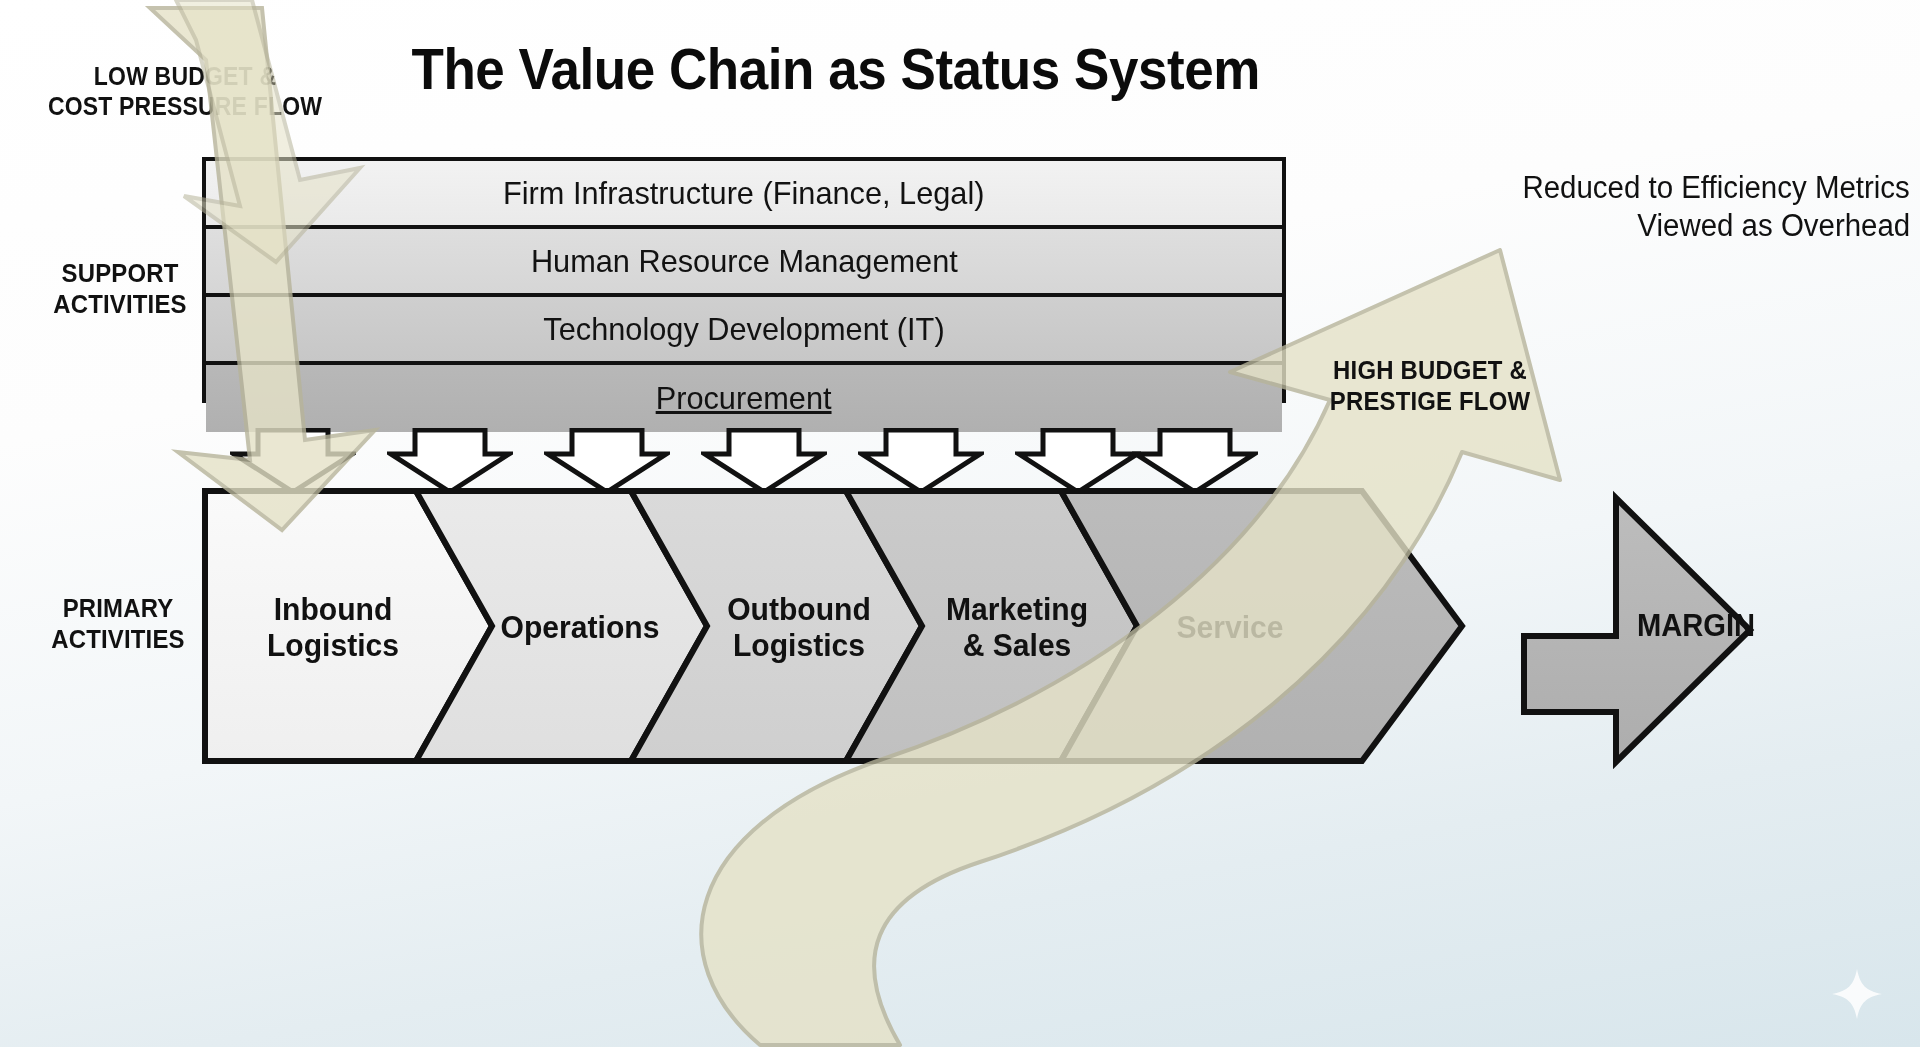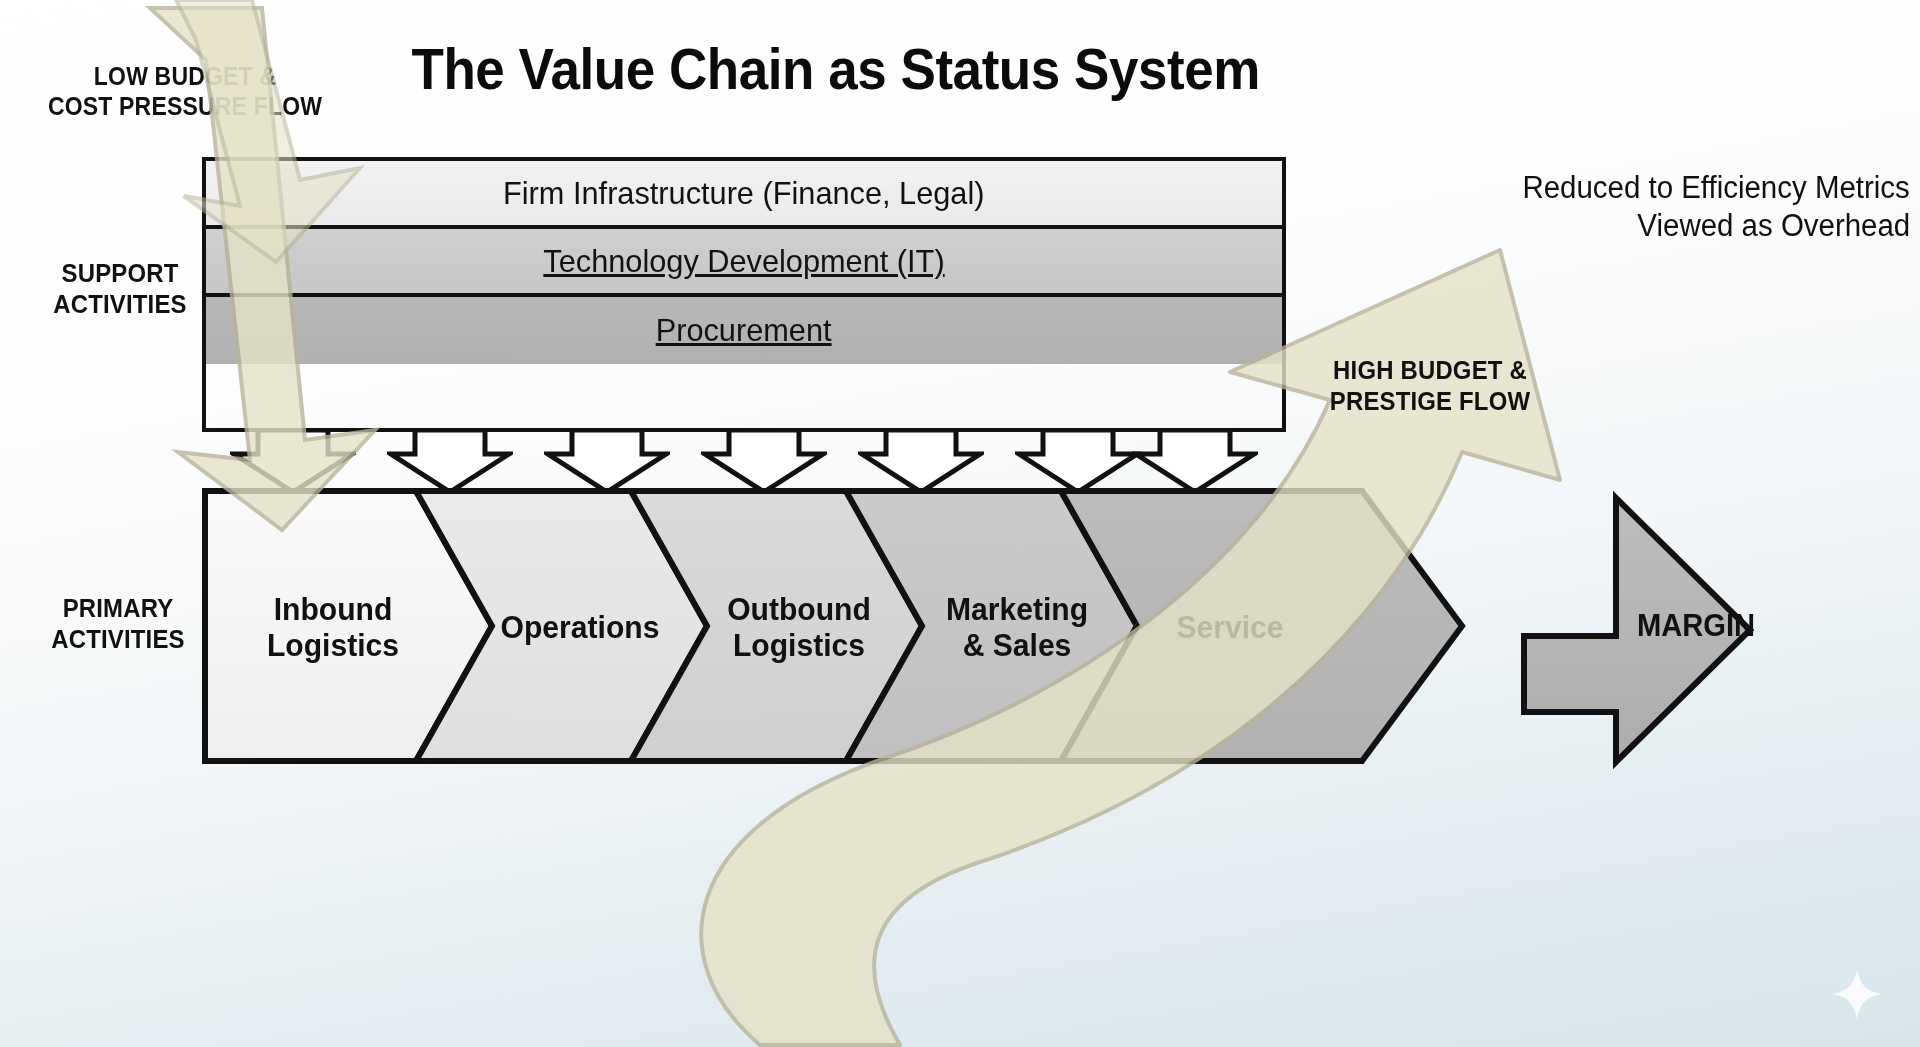--- a/index.html
+++ b/index.html
@@ -37,32 +37,32 @@
   
   .annot{
     font-family:"Liberation Sans Narrow","Liberation Sans",sans-serif;
     font-size:31px;color:#111;white-space:nowrap;z-index:30;
     transform:scaleX(0.95);transform-origin:right center;
   }
   #annot1{right:10px;top:170px;}
   #annot2{right:10px;top:208px;}
 
   
-  #support-block{left:202px;top:157px;width:1084px;height:275px;
+  #support-block{left:202px;top:157px;width:1084px;height:246px;
     border:4px solid #111;box-sizing:border-box;z-index:10;}
   .srow{
     position:relative;box-sizing:border-box;width:100%;
     display:flex;align-items:center;justify-content:center;
     font-family:"Liberation Sans Narrow","Liberation Sans",sans-serif;
     font-size:32px;color:#121212;
   }
   .srow span{transform:scaleX(0.96);}
   #srow0{height:68px;background:linear-gradient(180deg,#f2f2f2,#eaeaea);border-bottom:4px solid #111;}
   #srow1{height:68px;background:linear-gradient(180deg,#dedede,#d6d6d6);border-bottom:4px solid #111;}
-  #srow2{height:68px;background:linear-gradient(180deg,#cfcfcf,#c7c7c7);border-bottom:4px solid #111;text-decoration:underline;}
+  #srow2{height:68px;background:linear-gradient(180deg,#cfcfcf,#c7c7c7);border-bottom:4px solid #111;}
   #srow3{height:67px;background:linear-gradient(180deg,#b8b8b8,#b0b0b0);text-decoration:underline;}
 
   
   #connectors{left:202px;top:428px;width:1084px;height:68px;z-index:12;}
   .conn{position:absolute;top:0;width:126px;height:68px;}
   .conn svg{display:block;}
 
   
   #primary-block{left:202px;top:488px;width:1316px;height:276px;z-index:14;}
   #primary-block svg{display:block;}
@@ -111,20 +111,23 @@
     <div>PRIMARY</div>
     <div>ACTIVITIES</div>
   </div>
 
   <div class="abs annot" id="annot1">Reduced to Efficiency Metrics</div>
   <div class="abs annot" id="annot2">Viewed as Overhead</div>
 
   <div class="abs" id="support-block">
     <div class="srow" id="srow0">
       <span>Firm Infrastructure (Finance, Legal)</span>
+    </div>
+    <div class="srow" id="srow1">
+      <span>Human Resource Management</span>
     </div>
     <div class="srow" id="srow2">
       <span>Technology Development (IT)</span>
     </div>
     <div class="srow" id="srow3">
       <span>Procurement</span>
     </div>
   </div>
 
   <div class="abs" id="connectors">

